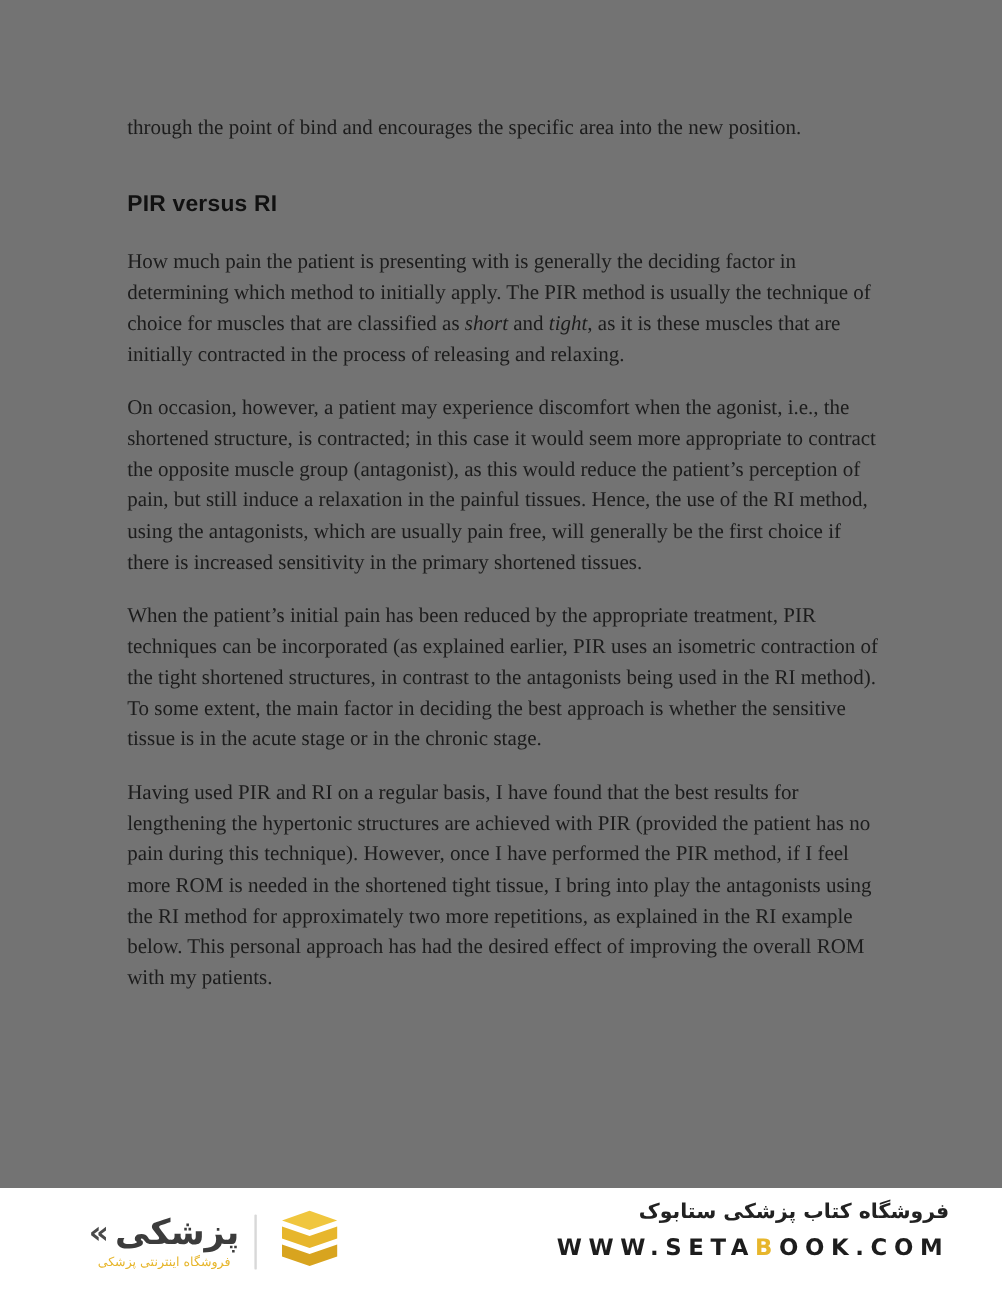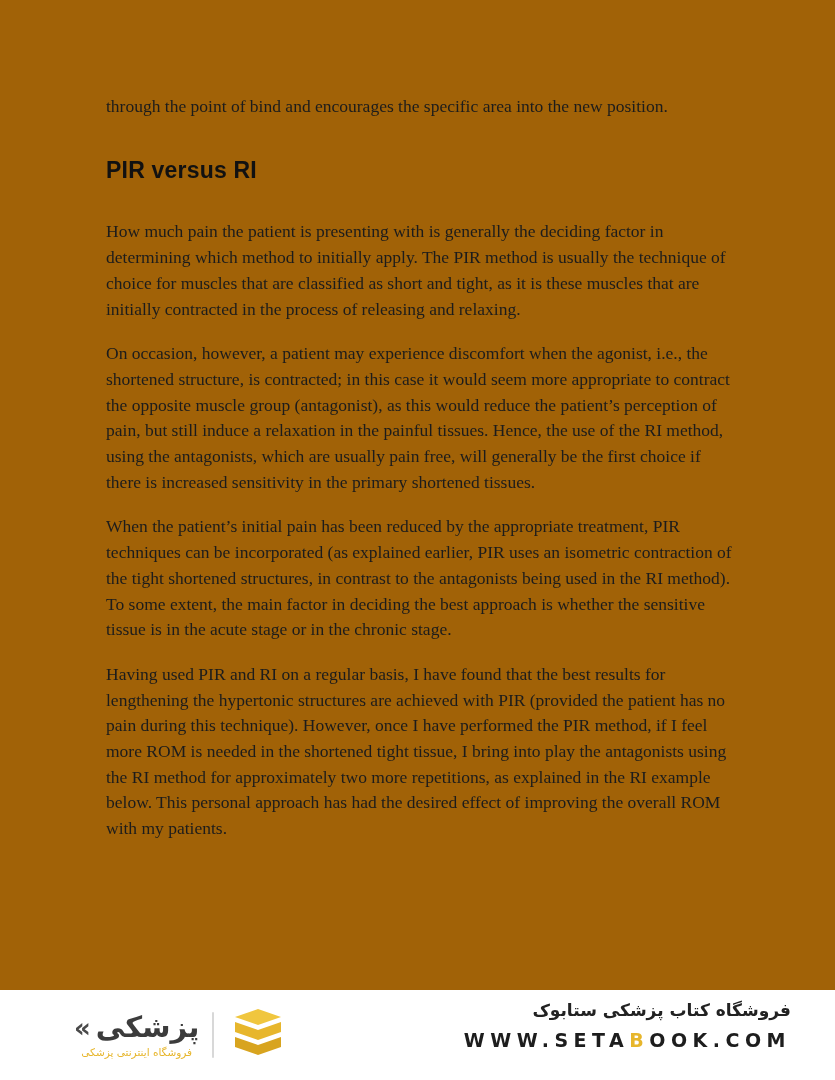--- a/index.html
+++ b/index.html
@@ -4,21 +4,21 @@
 <style>
   html, body {
     margin: 0;
     padding: 0;
     background: #ffffff;
   }
   .page {
     position: relative;
     width: 835px;
     height: 1080px;
-    background: #a16207;
+    background: #737373;
     overflow: hidden;
   }
 
   
   .text-block {
     position: absolute;
     left: 106px;
     top: 94px;
     width: 628px;
     font-family: "Liberation Serif", "DejaVu Serif", serif;
@@ -26,26 +26,26 @@
     line-height: 25.7px;
     color: #1c1c1c;
     text-align: left;
   }
   .text-block p {
     margin: 0 0 19px 0;
   }
   .section-heading {
     font-family: "Liberation Sans", "DejaVu Sans", sans-serif;
     font-weight: bold;
-    font-size: 23px;
+    font-size: 19px;
     color: #111111;
-    margin: 38px 0 36px 0;
+    margin: 38px 0 22px 0;
     letter-spacing: 0.2px;
   }
-  .italic { }
+  .italic { font-style: italic; }
 
   
   .footer {
     position: absolute;
     left: 0;
     bottom: 0;
     width: 835px;
     height: 90px;
     background: #ffffff;
   }

